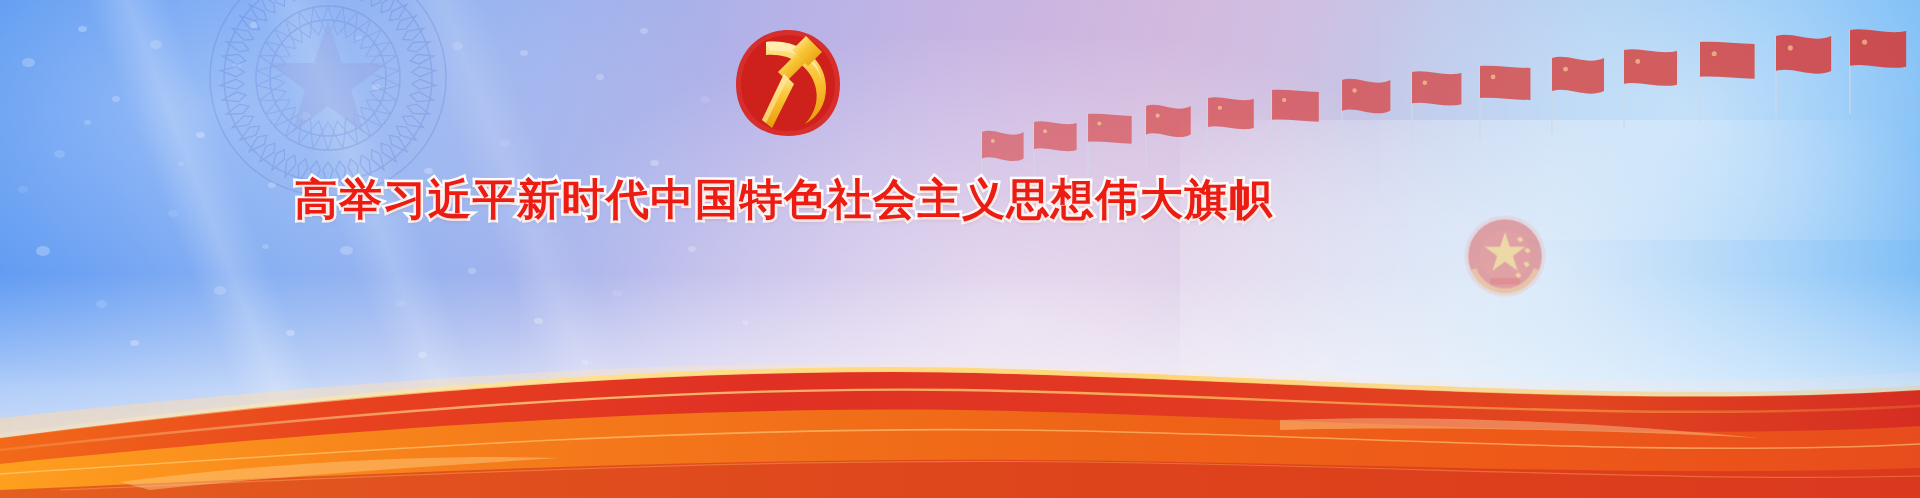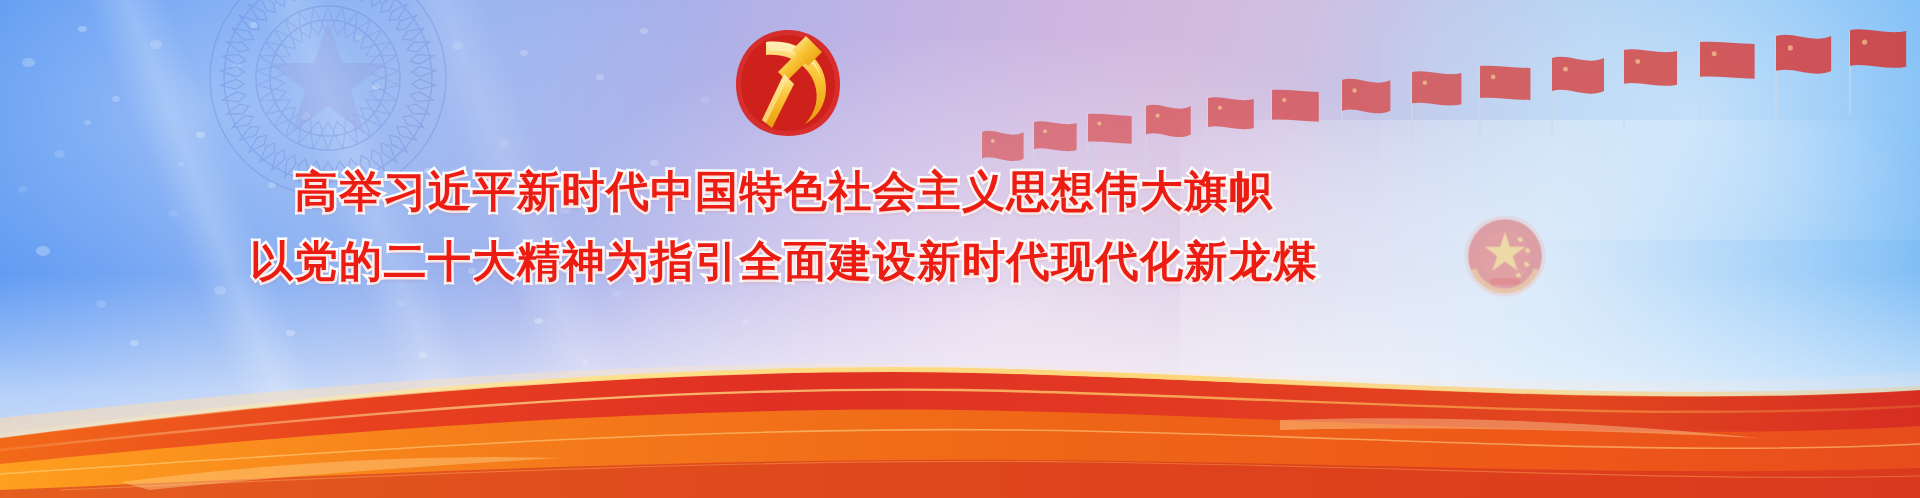--- a/index.html
+++ b/index.html
@@ -80,21 +80,21 @@
   
   #party-emblem{
     position:absolute;left:726px;top:24px;width:124px;height:118px;pointer-events:none;
   }
 
   
   #ribbon{position:absolute;left:0;bottom:0;width:1920px;height:230px;pointer-events:none;}
 
   
   #headline{
-    position:absolute;left:0;top:156px;width:1568px;
+    position:absolute;left:0;top:164px;width:1568px;
     text-align:center;
     pointer-events:none;
   }
   .line{
     font-family:"DejaVu Sans","Liberation Sans",sans-serif;
     font-weight:bold;
     font-size:43px;
     line-height:70px;
     letter-spacing:1.5px;
     color:#ec1c12;
@@ -585,16 +585,15 @@
     <path d="M0,182 C340,146 660,118 960,122 C1270,127 1610,156 1920,138" fill="none" stroke="url(#rbGold)" stroke-width="2.4" opacity=".8"></path>
     <path d="M0,206 C360,182 700,158 1020,162 C1340,166 1640,190 1920,176" fill="none" stroke="#ffd98a" stroke-width="1.6" opacity=".55"></path>
     <path d="M60,222 C420,206 760,190 1080,194 C1400,198 1680,214 1920,208" fill="none" stroke="#ffb45a" stroke-width="1.2" opacity=".4"></path>
 
     <path d="M120,214 C260,196 420,186 560,190 C430,198 280,208 150,222 Z" fill="#ffd089" opacity=".45"></path>
     <path d="M1280,152 C1450,146 1620,156 1760,170 C1600,162 1420,158 1280,162 Z" fill="#ffe1a6" opacity=".4"></path>
   </svg>
 
   <div id="headline">
     <div class="line">高举习近平新时代中国特色社会主义思想伟大旗帜</div>
-    <div class="line">以党的二十大精神为指引全面建设新时代现代化新龙煤</div>
   </div>
 
 </div>
 
 </body></html>

